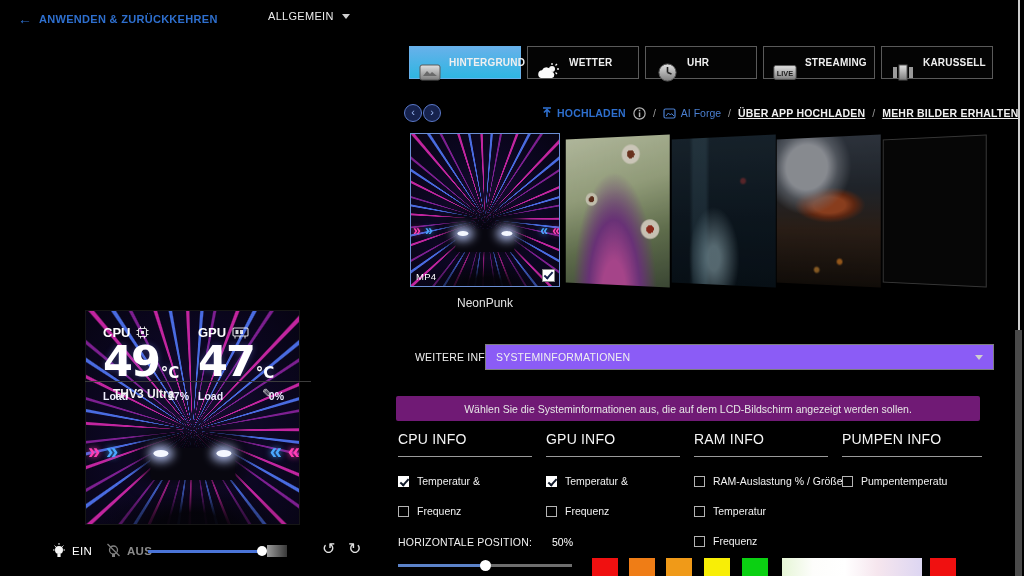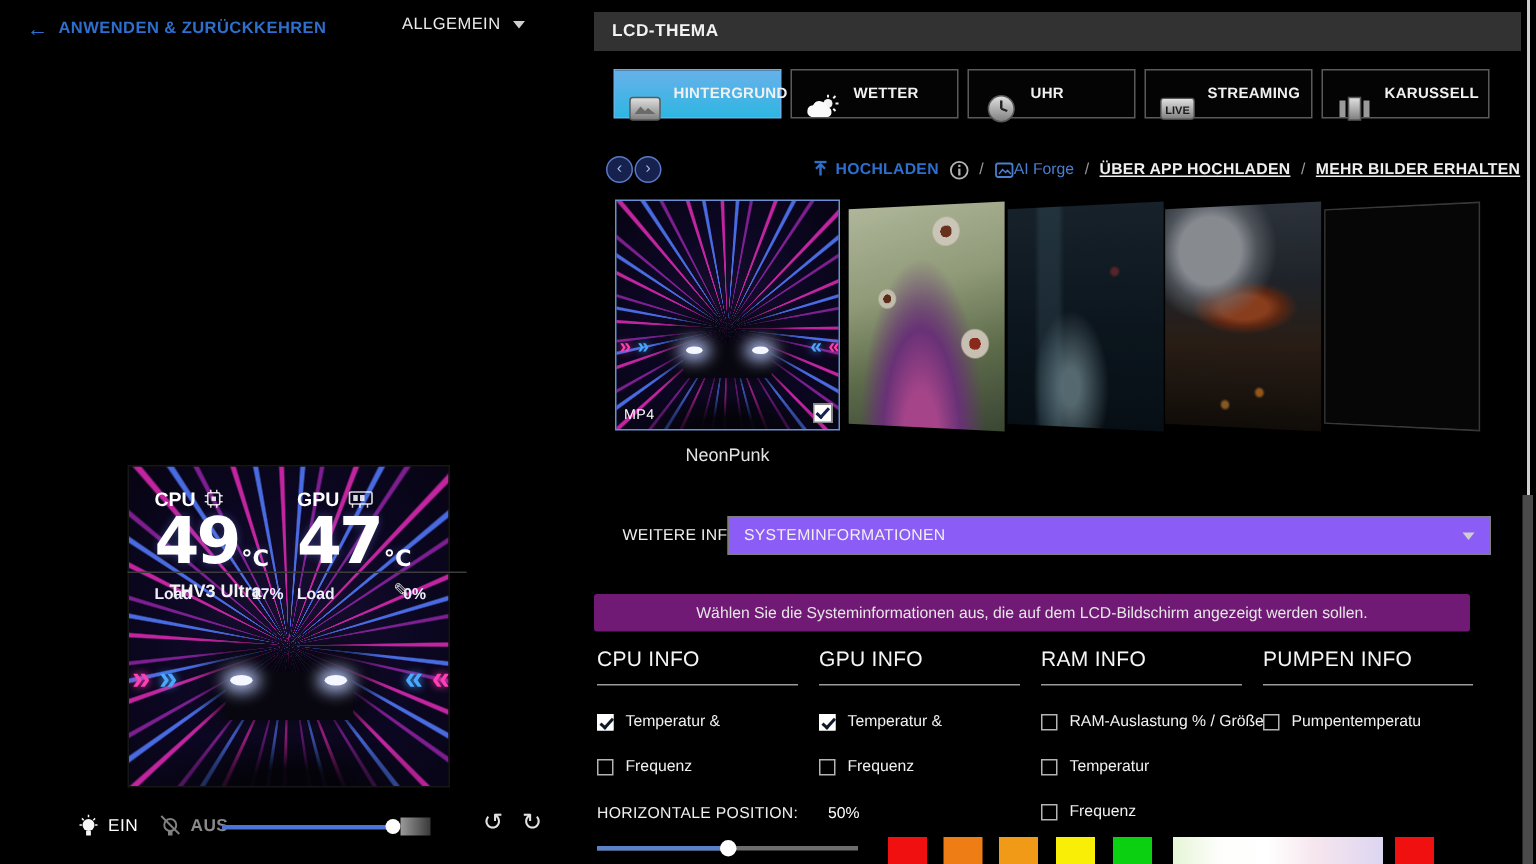--- a/index.html
+++ b/index.html
@@ -24,21 +24,21 @@
        background:#040404;border:1px solid #5a5a5a;cursor:pointer;}
   .tab.selected{background:linear-gradient(#67b1ea,#2eb6e2);border:1px solid #67b1ea;}
   .tab-label{font-size:10px;font-weight:bold;color:#f0f0f0;letter-spacing:.2px;white-space:nowrap;}
   .tab-icon{display:flex;align-items:center;justify-content:center;width:24px;height:20px;margin-top:20px;}
 
   
   .nav-circle{top:104px;width:16px;height:16px;border-radius:50%;background:#16224d;border:1px solid #5a78c8;
               color:#9ab6f2;font-size:11px;line-height:14px;text-align:center;cursor:pointer;}
   .upload-row{left:542px;top:103px;height:20px;display:flex;align-items:center;gap:7px;font-size:10.5px;white-space:nowrap;}
   .lnk-blue{color:#2e6fce;font-weight:bold;display:flex;align-items:center;gap:5px;cursor:pointer;letter-spacing:.2px;}
-  .lnk-blue2{color:#4a7fd0;display:flex;align-items:center;cursor:pointer;}
+  .lnk-blue2{color:#4a7fd0;display:flex;align-items:center;gap:5px;cursor:pointer;}
   .lnk-white{color:#f0f0f0;font-weight:bold;text-decoration:underline;cursor:pointer;letter-spacing:.2px;}
   .sep{color:#9a9a9a;}
 
   
   .neon-art{position:relative;overflow:hidden;background:
     radial-gradient(ellipse 62% 30% at 50% 103%, rgba(4,3,9,.96) 28%, rgba(4,3,9,0) 72%),
     repeating-conic-gradient(from -8deg at 50% 56%,
       rgba(10,6,24,0) 0deg 4.6deg, rgba(226,42,182,.85) 5.2deg 6.2deg,
       rgba(10,6,24,0) 6.8deg 11.4deg, rgba(80,118,246,.9) 12deg 13deg,
       rgba(10,6,24,0) 13.6deg 17.6deg, rgba(186,44,206,.65) 18.2deg 19deg,
@@ -157,23 +157,20 @@
 
   <div class="abs back-btn">
     <span class="back-arrow">←</span>
     <span class="back-label">ANWENDEN &amp; ZURÜCKKEHREN</span>
   </div>
   <div class="abs general-dd">
     <span class="dd-label">ALLGEMEIN</span>
     <span class="caret"></span>
   </div>
 
-  <div class="abs panel-header">
-    <span class="panel-title">LCD-THEMA</span>
-  </div>
 
   <div class="abs tab selected" style="left:409px">
     <span class="tab-icon">
       <svg width="22" height="17" viewBox="0 0 22 17">
           <rect x="1" y="1" width="20" height="15" rx="2" fill="url(#metal)" stroke="#5a5a5a"></rect>
           <path d="M4 12 l4-5 3 3 2-2 5 4 z" fill="#6a6a6a"></path>
         </svg>
     </span>
     <span class="tab-label">HINTERGRUND</span>
   </div>

